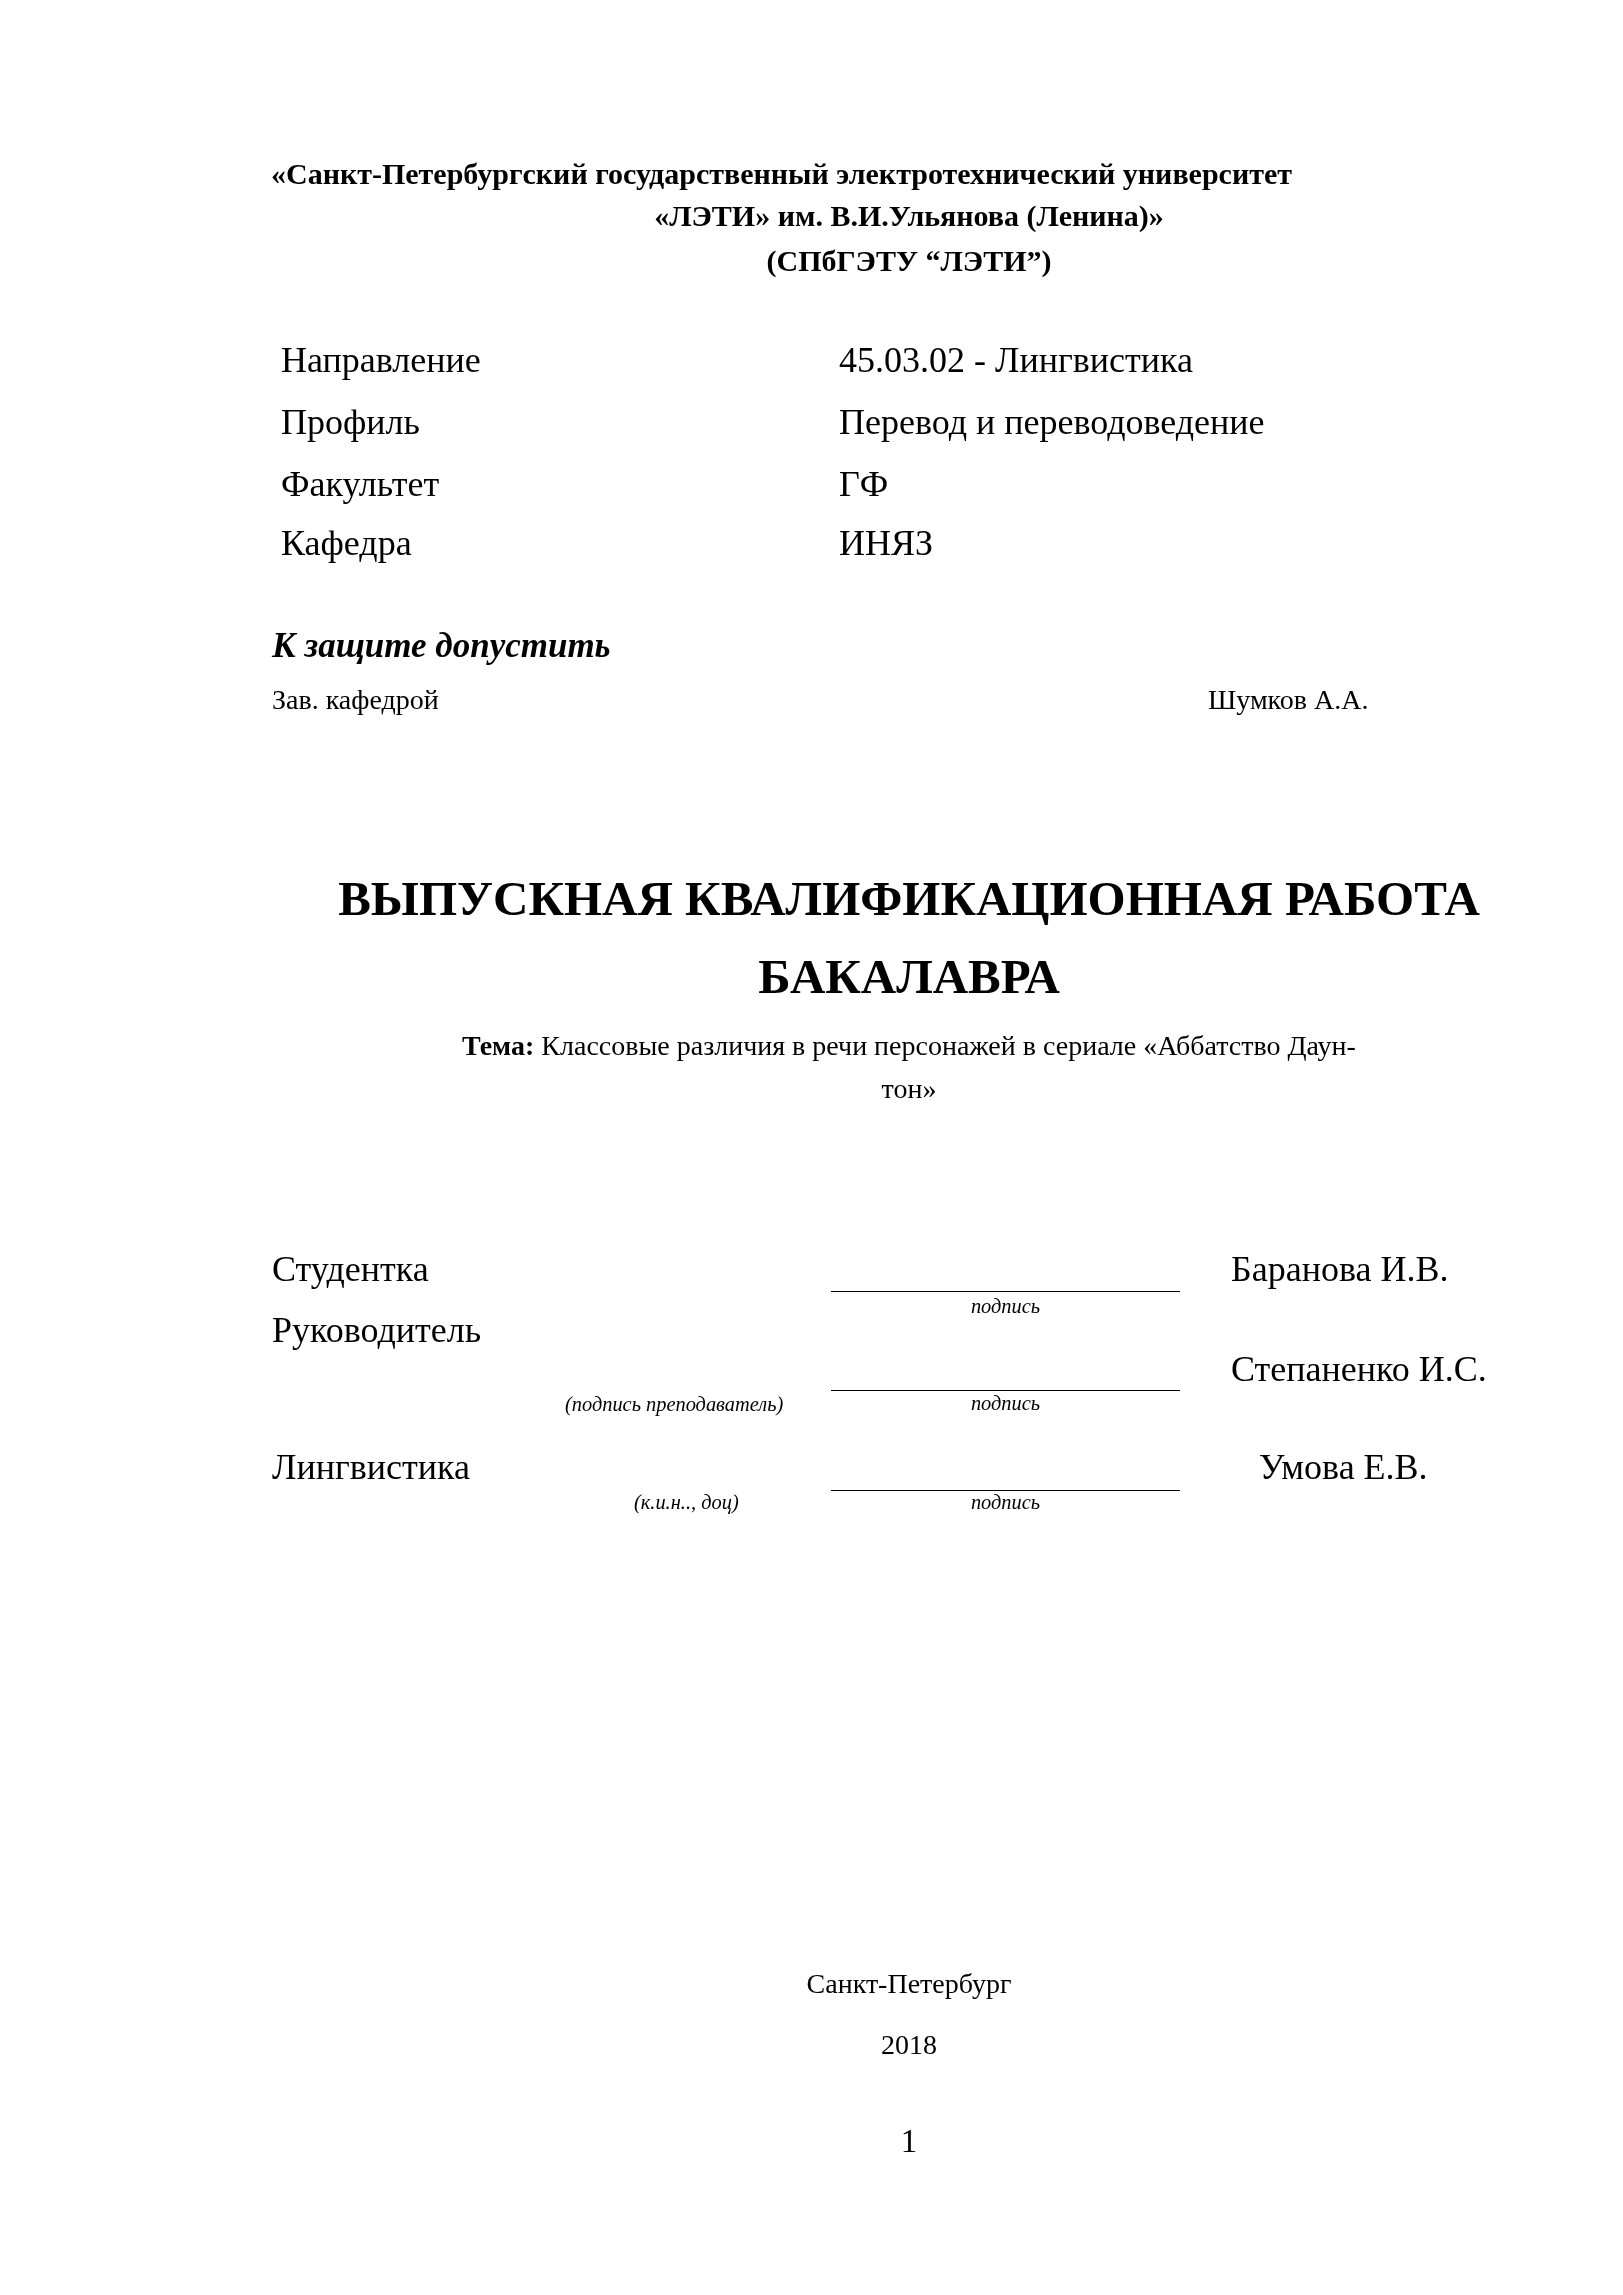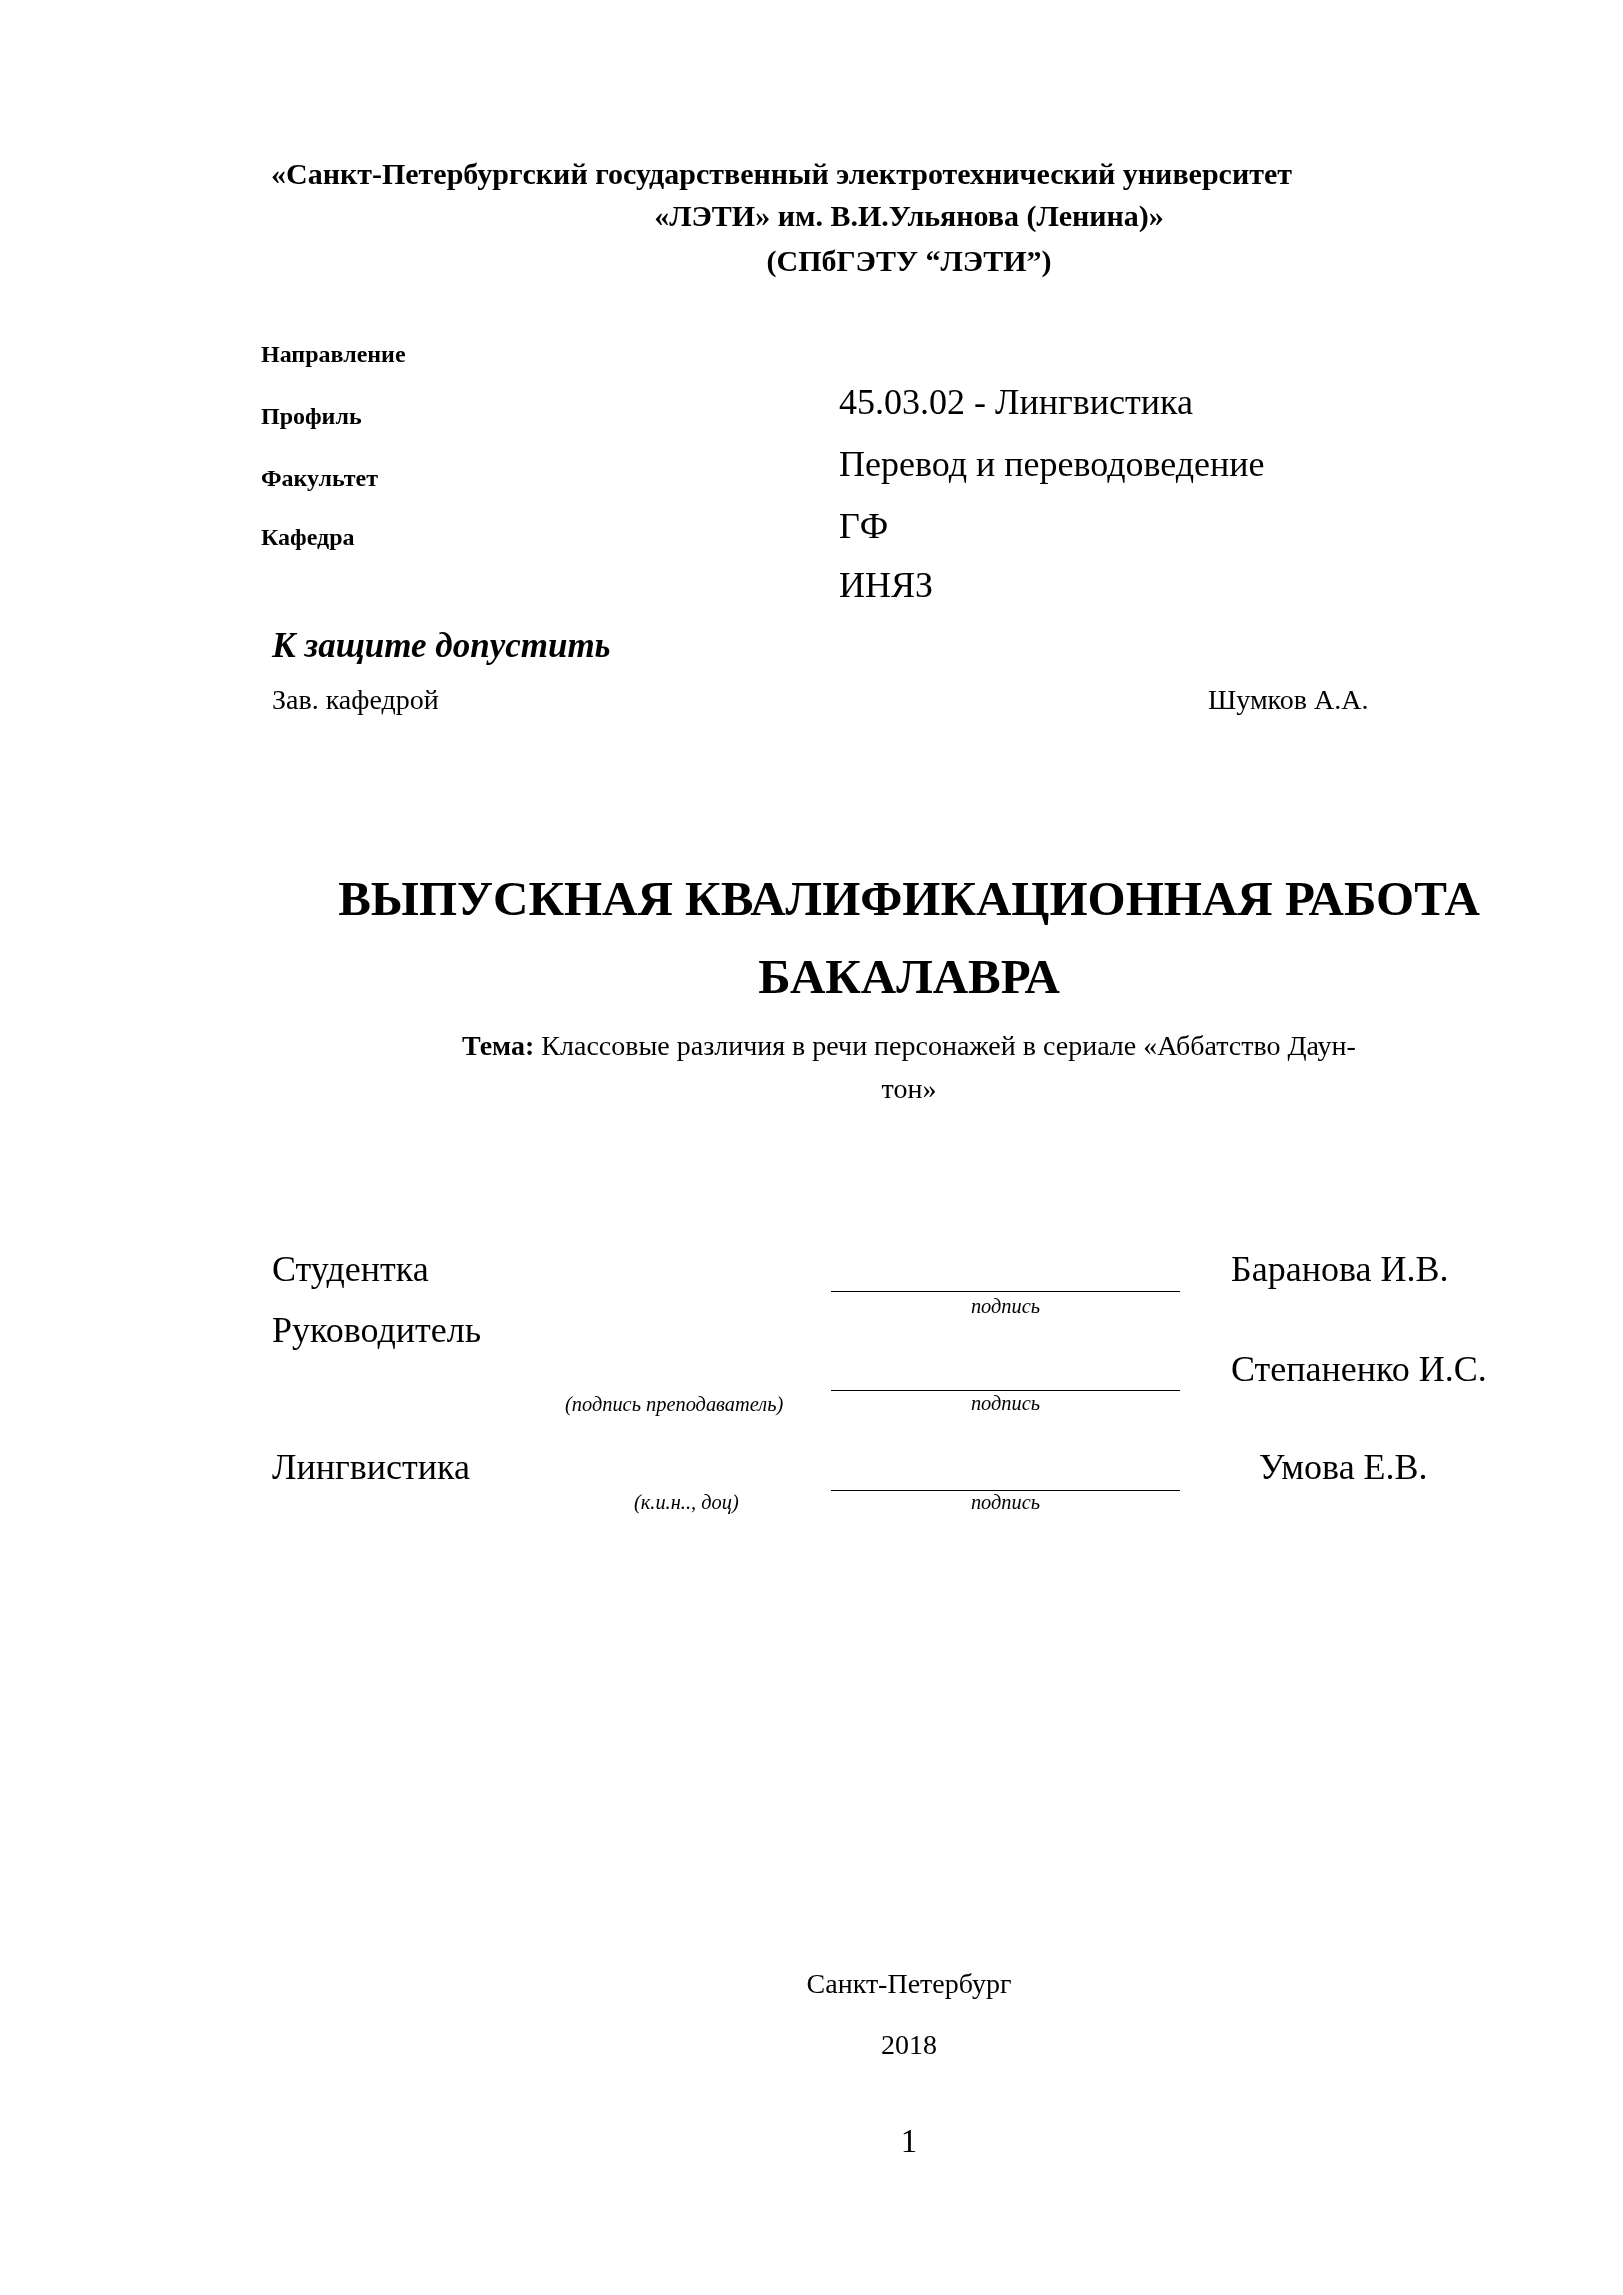--- a/index.html
+++ b/index.html
@@ -23,28 +23,27 @@
   .center {
     left: 0;
     width: 1818px; 
     text-align: center;
   }
   .hdr {
     font-size: 30px;
     font-weight: bold;
   }
   .label {
-    font-size: 24px;
-    font-weight: bold;
-    left: 261px;
+    font-size: 36px;
+    font-weight: normal;
+    left: 281px;
   }
   .value {
     font-size: 36px;
     left: 839px;
-    margin-top: 42px;
   }
   .body-text {
     font-size: 28px;
   }
   .title {
     font-size: 49px;
     font-weight: bold;
   }
   .italic {
     font-style: italic;

